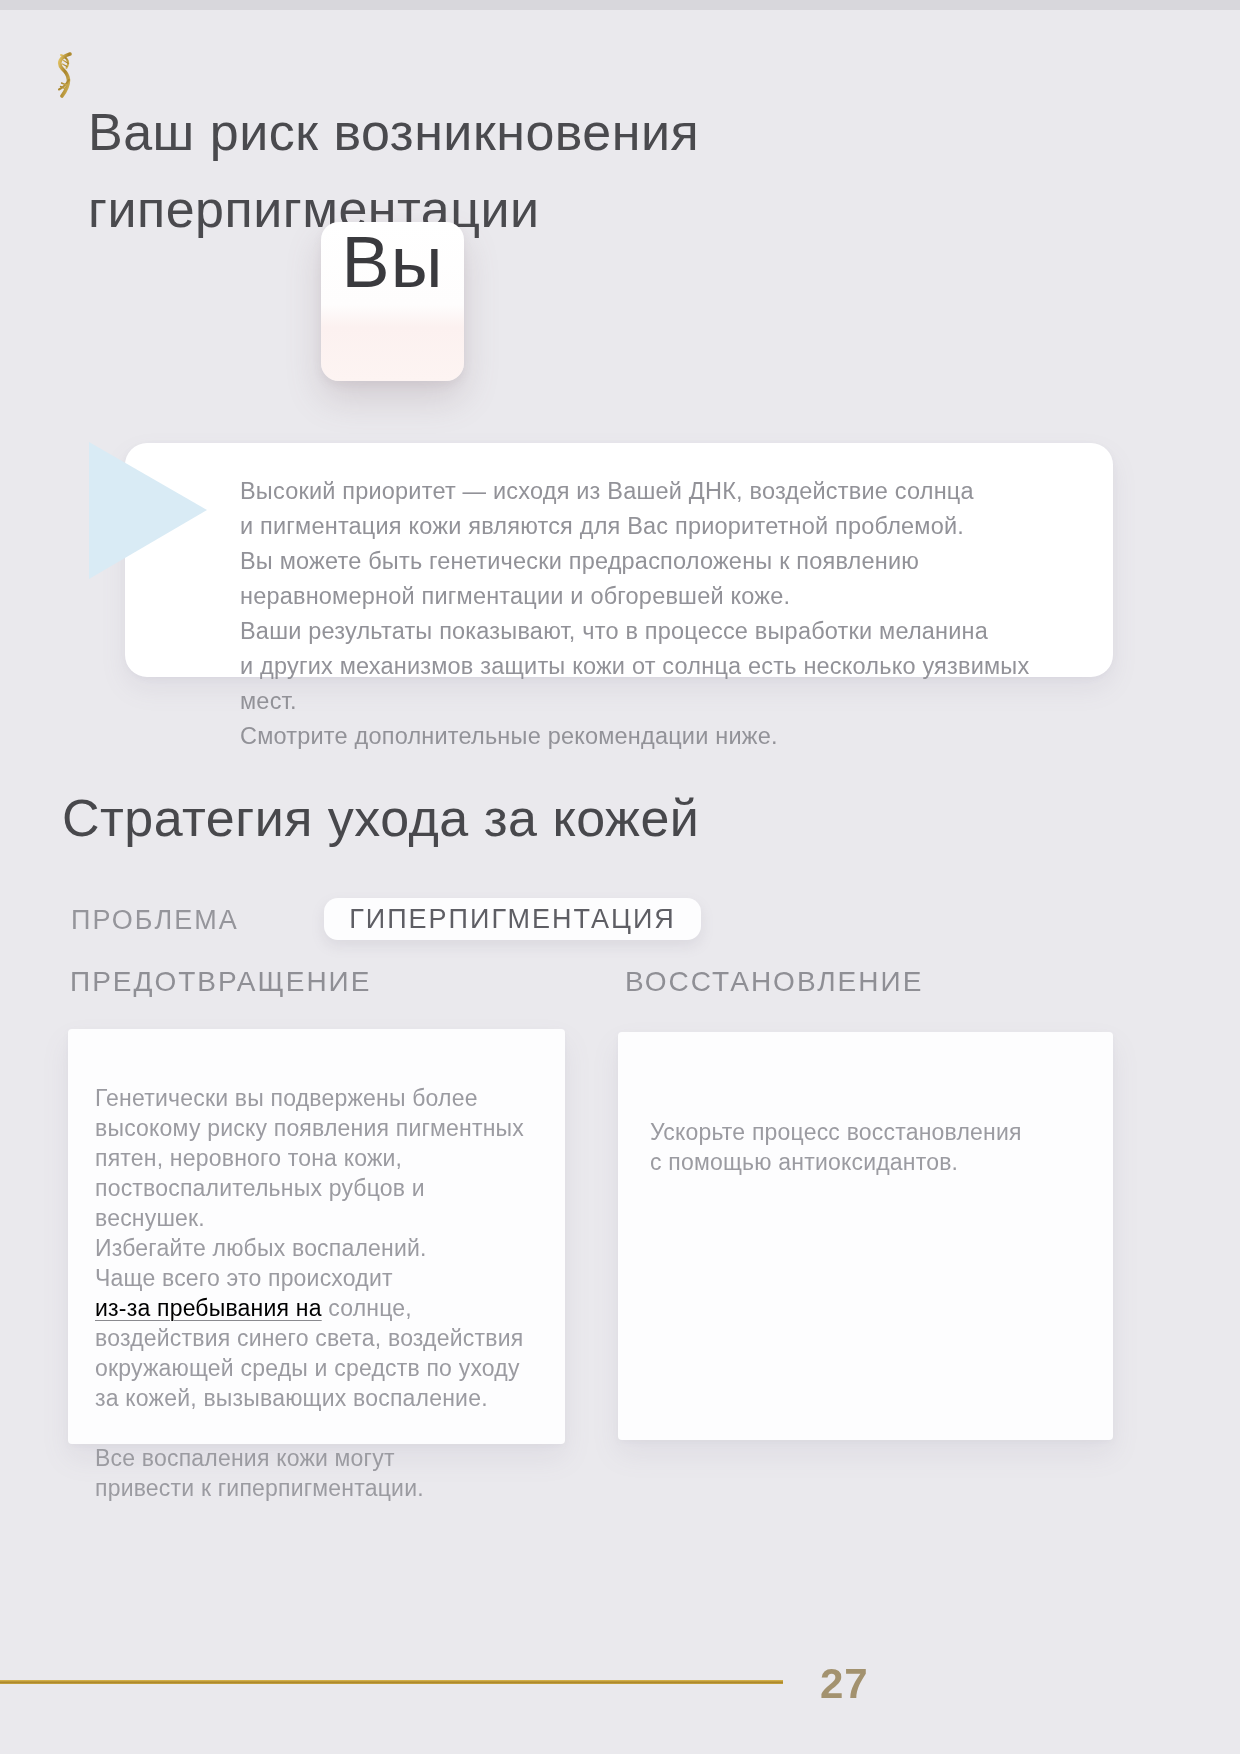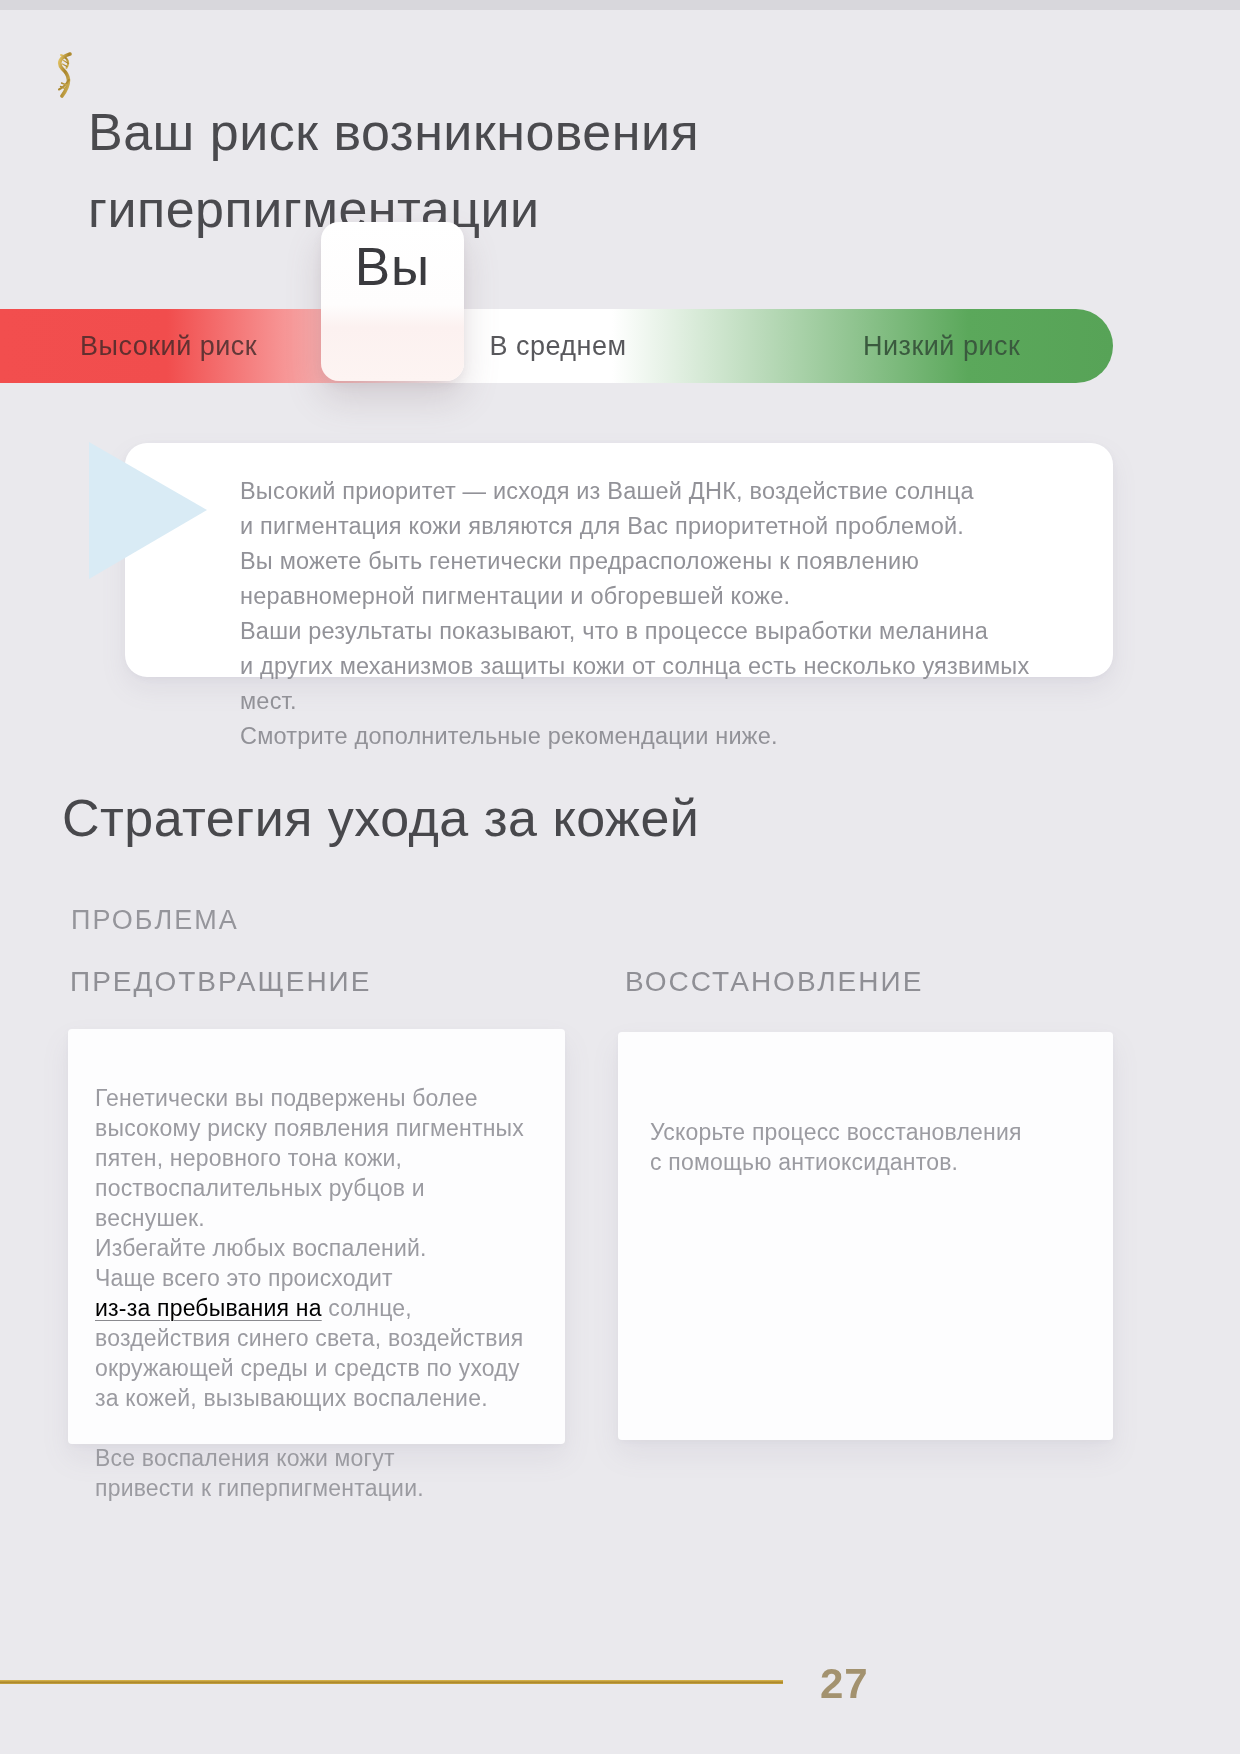--- a/index.html
+++ b/index.html
@@ -24,21 +24,21 @@
   .bar-label { position:absolute; top:0; height:74px; line-height:74px; font-size:27px; font-weight:300; letter-spacing:0.5px; }
   .bar-label.high { left:80px; color:rgba(58,38,38,0.78); }
   .bar-label.mid  { left:458px; width:200px; text-align:center; color:#58585c; }
   .bar-label.low  { left:863px; color:#3a5a3e; }
   .marker-card {
     position:absolute; left:321px; top:212px; width:143px; height:159px;
     border-radius:18px; z-index:2; text-align:center;
     background:linear-gradient(180deg,#ffffff 0%,#fefdfd 52%,#fcf1f0 66%,#fdf4f2 100%);
     box-shadow:0 18px 36px rgba(120,95,105,0.20), 0 4px 10px rgba(120,95,105,0.08);
   }
-  .marker-label { display:block; padding-top:18px; font-size:53px; line-height:1; font-weight:300; letter-spacing:1px; color:#3a3a3e; }
+  .marker-label { display:block; padding-top:4px; font-size:72px; line-height:1; font-weight:300; letter-spacing:1px; color:#3a3a3e; }
   
   .triangle-pointer { position:absolute; left:89px; top:432px; z-index:4; }
   .note-card {
     position:absolute; left:125px; top:433px; width:988px; height:234px;
     background:#ffffff; border-radius:22px; z-index:3; box-sizing:border-box;
     padding:31px 40px 0 115px;
     box-shadow:0 12px 26px rgba(125,120,145,0.10), 0 2px 6px rgba(125,120,145,0.06);
   }
   .note-text { font-size:23.5px; line-height:35px; font-weight:300; color:#929298; letter-spacing:0.2px; white-space:pre-line; }
   
@@ -89,25 +89,20 @@
     </defs>
     <path d="M17 2 C7 5, 4 11, 9.5 17 C16 23, 19 30, 9 44" fill="none" stroke="url(#gold)" stroke-width="3.6" stroke-linecap="round"></path>
     <path d="M8 3 C15 6, 17 11, 13.5 16" fill="none" stroke="url(#gold)" stroke-width="2" stroke-linecap="round"></path>
     <path d="M16 28 C13 33, 9 36, 6 37.5" fill="none" stroke="url(#gold)" stroke-width="2" stroke-linecap="round"></path>
     <path d="M10.5 8.5 L15.5 11.5 M9.5 12 L14 14.5 M8.5 31 L13.5 33 M7.5 34.5 L12 36.5" stroke="url(#gold)" stroke-width="1.4" stroke-linecap="round"></path>
   </svg>
 
   <div class="page-title">Ваш риск возникновения
 гиперпигментации</div>
 
-  <div class="risk-bar">
-    <span class="bar-label high">Высокий риск</span>
-    <span class="bar-label mid">В среднем</span>
-    <span class="bar-label low">Низкий риск</span>
-  </div>
 
   <div class="marker-card">
     <span class="marker-label">Вы</span>
   </div>
 
   <svg class="triangle-pointer" width="118" height="137" viewBox="0 0 118 137">
     <polygon points="0,0 118,68 0,137" fill="#d9ebf5"></polygon>
   </svg>
 
   <div class="note-card">
@@ -116,20 +111,23 @@
 Вы можете быть генетически предрасположены к появлению
 неравномерной пигментации и обгоревшей коже.
 Ваши результаты показывают, что в процессе выработки меланина
 и других механизмов защиты кожи от солнца есть несколько уязвимых мест.
 Смотрите дополнительные рекомендации ниже.</div>
   </div>
 
   <div class="section-title">Стратегия ухода за кожей</div>
 
   <div class="problem-label">ПРОБЛЕМА</div>
+  <div class="problem-badge">
+    <span>ГИПЕРПИГМЕНТАЦИЯ</span>
+  </div>
 
   <div class="col-label left-col">ПРЕДОТВРАЩЕНИЕ</div>
   <div class="col-label right-col">ВОССТАНОВЛЕНИЕ</div>
 
   <div class="info-card prevention-card">
     <div class="card-text">
       <span>Генетически вы подвержены более
 высокому риску появления пигментных
 пятен, неровного тона кожи,
 поствоспалительных рубцов и веснушек.

